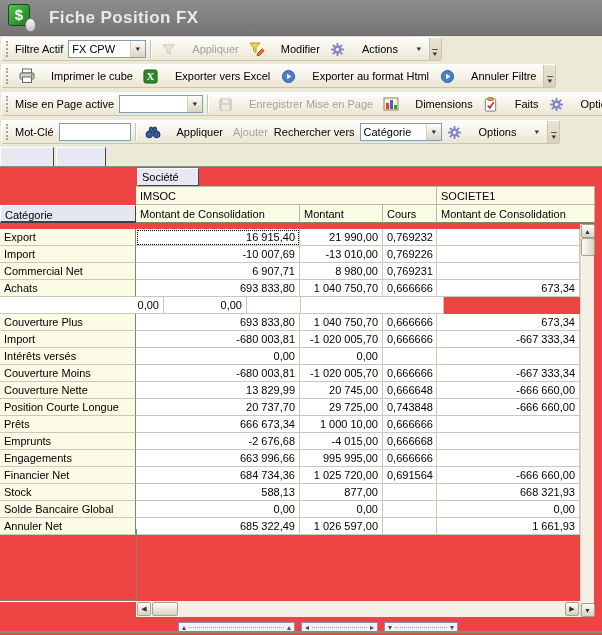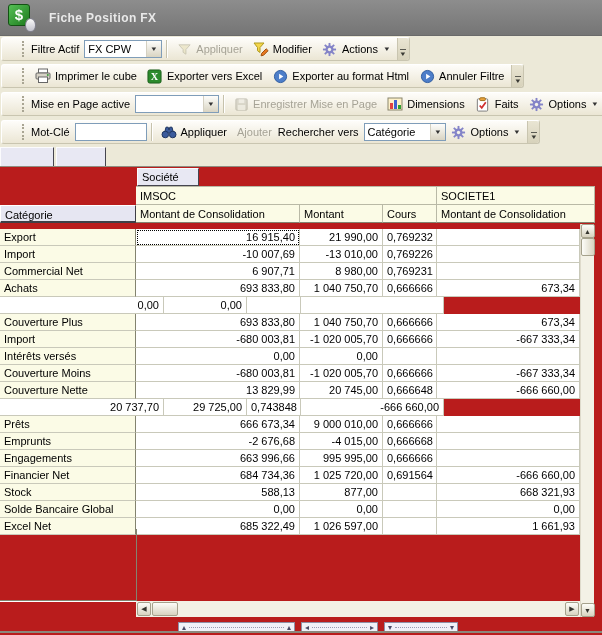--- a/index.html
+++ b/index.html
@@ -2,37 +2,37 @@
 <html><head>
 <meta charset="utf-8">
 <style>
   *{box-sizing:border-box;margin:0;padding:0}
   html,body{width:602px;height:635px;overflow:hidden}
   body{font-family:"Liberation Sans",sans-serif;font-size:11px;color:#000;background:#ece9d8}
 
   
   .titlebar{height:36px;background:linear-gradient(#8d8d8d,#757575);border-bottom:1px solid #6a6a6a;
             display:flex;align-items:center;gap:13px;padding-left:8px}
-  .title{color:#e9e9e9;font-size:12px;font-weight:bold;letter-spacing:.4px}
+  .title{color:#e9e9e9;font-size:17px;font-weight:bold;letter-spacing:.4px}
   .appicon{position:relative;width:28px;height:28px;flex:0 0 auto}
   .money{position:absolute;left:0;top:0;width:22px;height:22px;border-radius:3px;
          background:linear-gradient(135deg,#55c055,#1d7a1d);border:1px solid #135213;
          color:#fff;font-weight:bold;font-size:15px;display:flex;align-items:center;justify-content:center}
   .mouse{position:absolute;right:0;bottom:0;width:11px;height:14px;border-radius:50% 50% 46% 46%;
          background:linear-gradient(#fafafa,#c3c3cd);border:1px solid #82828e}
 
   
   .tbrow{display:flex;align-items:center;padding:1px 0 1px 1px;background:#ece9d8}
   .h26{height:26px}.h28{height:28px}
   .tstrip{display:flex;align-items:center;height:24px;background:linear-gradient(#fefdfa,#ebe6d4);
           border:1px solid #fff;border-right-color:#c9c5b0;border-bottom-color:#c9c5b0;border-radius:3px;
-          padding:0 0 0 17px}
+          padding:0 0 0 1px}
   .grip{width:3px;height:16px;border-left:2px dotted #a9a593;margin:0 5px 0 3px}
   .lbl{margin:0 5px 0 1px;white-space:nowrap}
-  .tbtn{display:flex;align-items:center;gap:4px;padding:1px 5px;background:transparent;border:0;
+  .tbtn{display:flex;align-items:center;gap:16px;padding:1px 5px;background:transparent;border:0;
         font:inherit;white-space:nowrap;cursor:default}
   .tbtn.disabled{color:#a6a396}
   .tbtn.disabled .ic{opacity:.55}
   .ic{width:16px;height:16px;display:inline-flex;align-items:center;justify-content:center;flex:0 0 auto}
   .caret{font-size:6px;margin-left:2px;color:#333;transform:scaleX(1.3)}
   .sep{width:1px;height:18px;background:#c6c2ac;box-shadow:1px 0 0 #fff;margin:0 4px}
   .combo{display:inline-flex;height:18px;border:1px solid #7f9db9;background:#fff;align-items:center}
   .combo .cval{flex:1;padding:0 3px;overflow:hidden;white-space:nowrap}
   .combo .cbtn{width:15px;height:16px;border-left:1px solid #d4d0c2;display:flex;align-items:center;
                justify-content:center;background:linear-gradient(#fdfdfb,#d9d4c2)}
@@ -44,21 +44,21 @@
             background:linear-gradient(#e9e5d3,#d7d2bb);border-radius:0 3px 3px 0}
   .overflow .bar{width:6px;height:1px;background:#5a5a52}
   .overflow .ar{font-size:6px;color:#3a3a34;line-height:5px;transform:scaleX(1.3)}
 
   
   .tabsrow{height:20px;display:flex;gap:2px;background:#ece9d8;align-items:flex-start;padding-top:1px}
   .ptab,.fieldbtn{background:#e8e8f3;border:1px solid;border-color:#fbfbfd #45454f #45454f #fbfbfd;
                   padding:16px 9px 2px 5px;height:18px;white-space:nowrap;font:inherit;cursor:default;text-align:left}
 
   
-  .grid{position:relative;width:602px;height:469px;background:#b91c1c;border-top:1px solid #8f8d80}
+  .grid{position:relative;width:602px;height:469px;background:#ef4444;border-top:1px solid #8f8d80}
   .fieldbtn.societe{position:absolute;left:137px;top:1px;width:62px;height:18px;padding:2px 4px}
   .ghdr{position:absolute;top:19px;height:19px;background:#fbfbe6;border:1px solid #b9b9a6;border-left:0;
         padding:3px 0 8px 4px;white-space:nowrap;overflow:hidden}
   .gh-imsoc{left:136px;width:301px}
   .gh-soc1{left:437px;width:158px}
   .chdr{position:absolute;top:38px;height:18px;background:#fbfbe6;border-right:1px solid #b9b9a6;
         border-bottom:1px solid #83836f;padding:3px 0 0 4px;white-space:nowrap;overflow:hidden}
   .ch-cat{left:0;top:38px;width:136px;background:#e6e6f2;border:1px solid;border-color:#fff #3f3f46 #3f3f46 #fff;
           border-bottom-width:2px;padding:3px 0 0 4px}
   .ch-c1{left:136px;width:164px}.ch-c2{left:300px;width:83px}.ch-c3{left:383px;width:54px}.ch-c4{left:437px;width:158px}
@@ -399,29 +399,30 @@
         <div class="pcell val c3">-667 333,34</div>
       </div>
       <div class="prow">
         <div class="pcell cat">Couverture Nette</div>
         <div class="pcell val c0">13 829,99</div>
         <div class="pcell val c1">20 745,00</div>
         <div class="pcell val c2">0,666648</div>
         <div class="pcell val c3">-666 660,00</div>
       </div>
       <div class="prow">
+        <div class="pcell cat">Position Courte Longue</div>
         <div class="pcell val c0">20 737,70</div>
         <div class="pcell val c1">29 725,00</div>
         <div class="pcell val c2">0,743848</div>
         <div class="pcell val c3">-666 660,00</div>
       </div>
       <div class="prow">
         <div class="pcell cat">Prêts</div>
         <div class="pcell val c0">666 673,34</div>
-        <div class="pcell val c1">9 000 010,00</div>
+        <div class="pcell val c1">1 000 10,00</div>
         <div class="pcell val c2">0,666666</div>
         <div class="pcell val c3"></div>
       </div>
       <div class="prow">
         <div class="pcell cat">Emprunts</div>
         <div class="pcell val c0">-2 676,68</div>
         <div class="pcell val c1">-4 015,00</div>
         <div class="pcell val c2">0,666668</div>
         <div class="pcell val c3"></div>
       </div>
@@ -447,21 +448,21 @@
         <div class="pcell val c3">668 321,93</div>
       </div>
       <div class="prow">
         <div class="pcell cat">Solde Bancaire Global</div>
         <div class="pcell val c0">0,00</div>
         <div class="pcell val c1">0,00</div>
         <div class="pcell val c2"></div>
         <div class="pcell val c3">0,00</div>
       </div>
       <div class="prow">
-        <div class="pcell cat">Excel Net</div>
+        <div class="pcell cat">Annuler Net</div>
         <div class="pcell val c0">685 322,49</div>
         <div class="pcell val c1">1 026 597,00</div>
         <div class="pcell val c2"></div>
         <div class="pcell val c3">1 661,93</div>
       </div>
     </div>
 
   <div class="vline"></div>
   <div class="leftbottom"></div>
 

